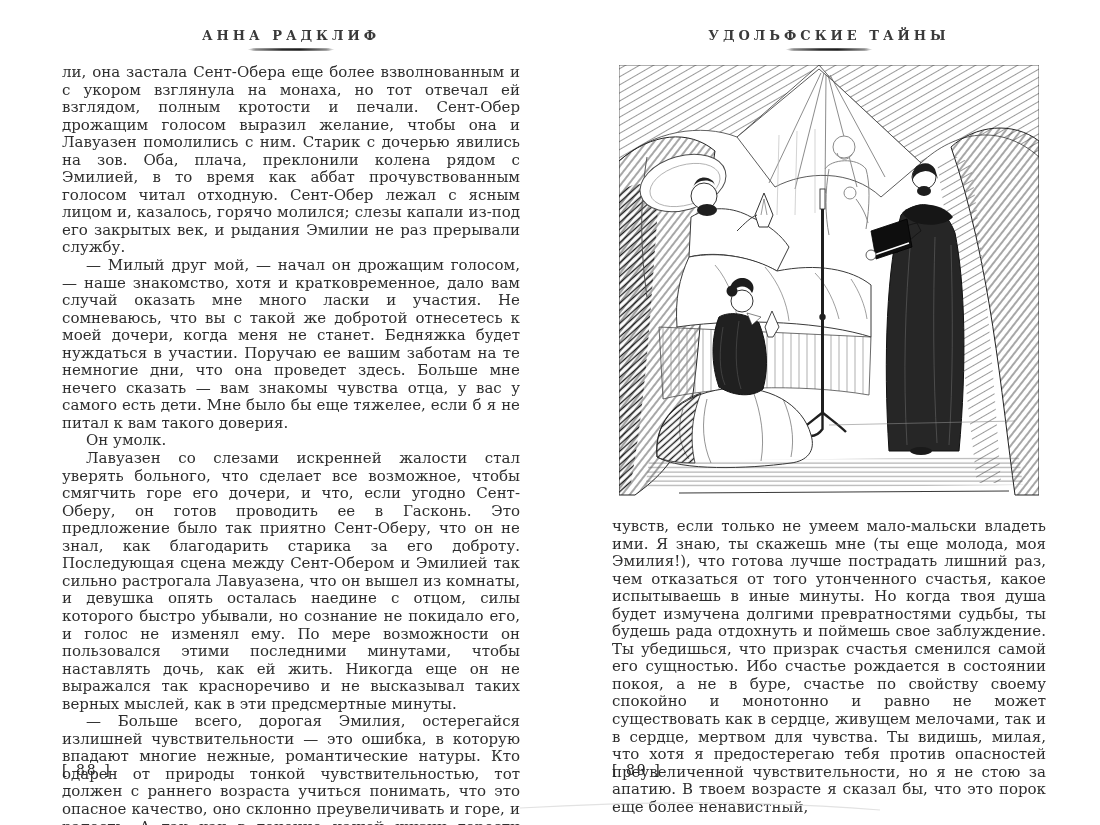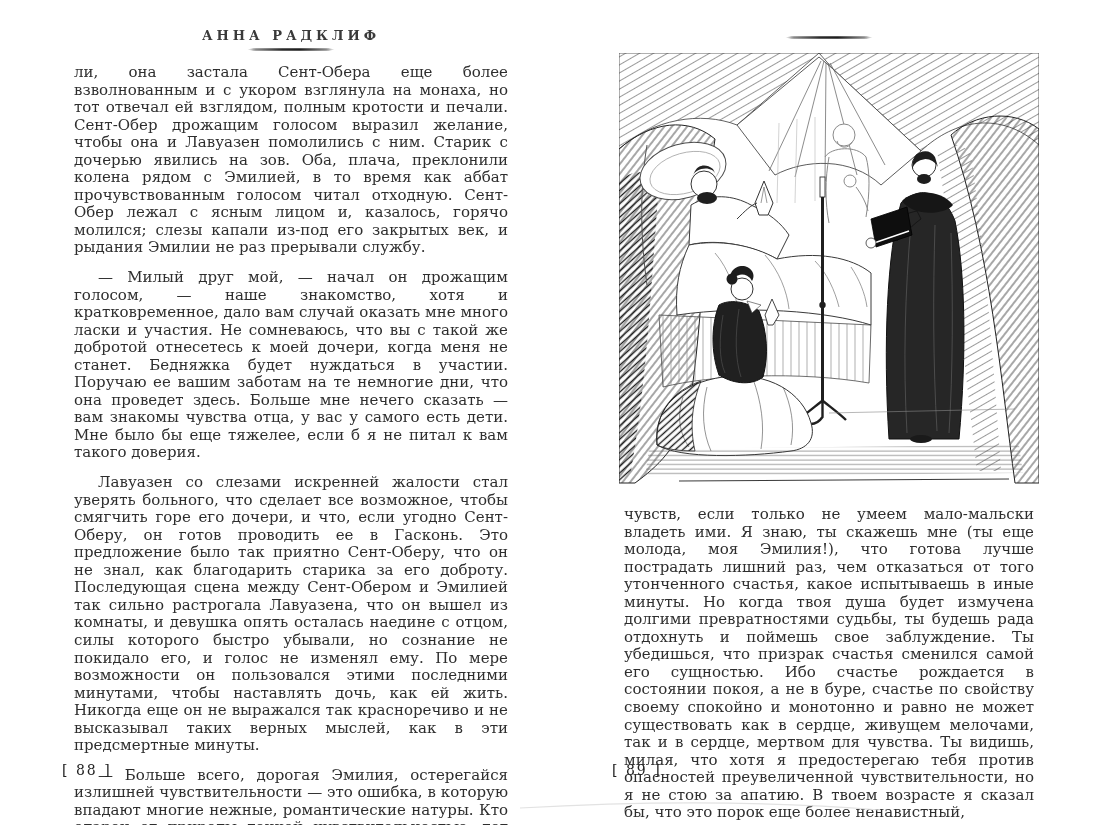--- a/index.html
+++ b/index.html
@@ -17,21 +17,21 @@
   .header-rule{
     width:88px;height:3px;margin:6px auto 0 auto;
     background:linear-gradient(90deg, rgba(120,120,120,0) 0%, #8a8a8a 10%, #2a2a2a 40%, #1d1d1d 60%, #8a8a8a 90%, rgba(120,120,120,0) 100%);
     clip-path:polygon(0 50%, 7% 12%, 93% 12%, 100% 50%, 93% 88%, 7% 88%);
   }
   .text-column{
     margin-top:13px;
     font-size:15px;line-height:17.55px;text-align:justify;
     color:#2e2e2e;
   }
-  .text-column p{margin:12px;padding:0;}
+  .text-column p{margin:0;padding:0;}
   .text-column p.indent{text-indent:24px;}
   .illustration-wrap{
     width:420px;height:440px;margin:14px auto 2px auto;
   }
   .page-number{
     position:absolute;top:762px;text-align:left;
     font-size:14px;letter-spacing:2px;color:#222;
   }
   .page-number.pn-left{left:62px;width:458px;}
   .page-number.pn-right{left:612px;width:434px;}
@@ -39,26 +39,28 @@
 </style>
 </head>
 <body>
 
 <div class="page page-left">
   <div class="running-header">АННА РАДКЛИФ</div>
   <div class="header-rule"></div>
   <div class="text-column">
       <p>ли, она застала Сент-Обера еще более взволнованным и с укором взглянула на монаха, но тот отвечал ей взглядом, полным кротости и печали. Сент-Обер дрожащим голосом выразил желание, чтобы она и Лавуазен помолились с ним. Старик с дочерью явились на зов. Оба, плача, преклонили колена рядом с Эмилией, в то время как аббат прочувствованным голосом читал отходную. Сент-Обер лежал с ясным лицом и, казалось, горячо молился; слезы капали из-под его закрытых век, и рыдания Эмилии не раз прерывали службу.</p>
       <p class="indent">— Милый друг мой, — начал он дрожащим голосом, — наше знакомство, хотя и кратковременное, дало вам случай оказать мне много ласки и участия. Не сомневаюсь, что вы с такой же добротой отнесетесь к моей дочери, когда меня не станет. Бедняжка будет нуждаться в участии. Поручаю ее вашим заботам на те немногие дни, что она проведет здесь. Больше мне нечего сказать — вам знакомы чувства отца, у вас у самого есть дети. Мне было бы еще тяжелее, если б я не питал к вам такого доверия.</p>
+      <p class="indent">Он умолк.</p>
       <p class="indent">Лавуазен со слезами искренней жалости стал уверять больного, что сделает все возможное, чтобы смягчить горе его дочери, и что, если угодно Сент-Оберу, он готов проводить ее в Гасконь. Это предложение было так приятно Сент-Оберу, что он не знал, как благодарить старика за его доброту. Последующая сцена между Сент-Обером и Эмилией так сильно растрогала Лавуазена, что он вышел из комнаты, и девушка опять осталась наедине с отцом, силы которого быстро убывали, но сознание не покидало его, и голос не изменял ему. По мере возможности он пользовался этими последними минутами, чтобы наставлять дочь, как ей жить. Никогда еще он не выражался так красноречиво и не высказывал таких верных мыслей, как в эти предсмертные минуты.</p>
       <p class="indent">— Больше всего, дорогая Эмилия, остерегайся излишней чувствительности — это ошибка, в которую впадают многие нежные, романтические натуры. Кто одарен от природы тонкой чувствительностью, тот должен с раннего возраста учиться понимать, что это опасное качество, оно склонно преувеличивать и горе, и радость. А так как в течение нашей жизни горести случаются чаще, чем радостные события, и так как в нас восприимчивость к злу острее восприимчивости к добру, то мы делаемся жертвами наших</p>
     </div>
 </div>
 
 <div class="page page-right">
+  <div class="running-header">УДОЛЬФСКИЕ ТАЙНЫ</div>
   <div class="header-rule"></div>
 
   <div class="illustration-wrap">
     <svg viewBox="0 0 420 440" width="420" height="440">
       <defs>
         <pattern id="hatchDark" patternUnits="userSpaceOnUse" width="5" height="5" patternTransform="rotate(48)">
           <line x1="2.5" y1="0" x2="2.5" y2="5" stroke="#1c1c1c" stroke-width="1.4"></line>
         </pattern>
         <pattern id="hatchMed" patternUnits="userSpaceOnUse" width="6" height="6" patternTransform="rotate(38)">
           <line x1="3" y1="0" x2="3" y2="6" stroke="#3c3c3c" stroke-width="0.9"></line>

